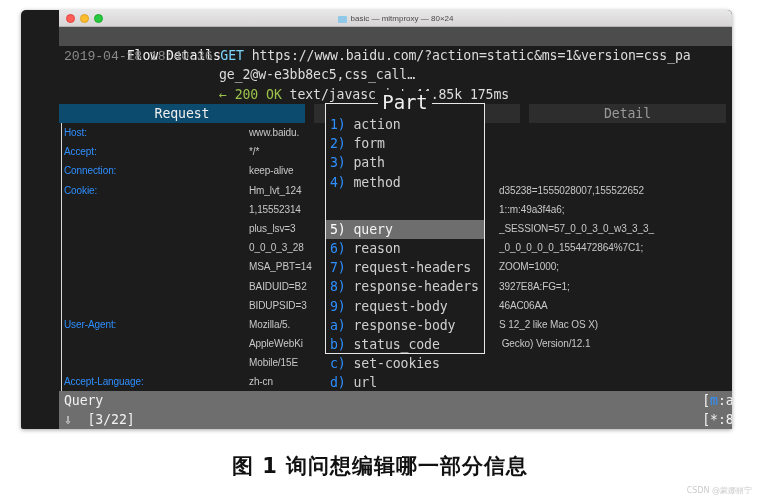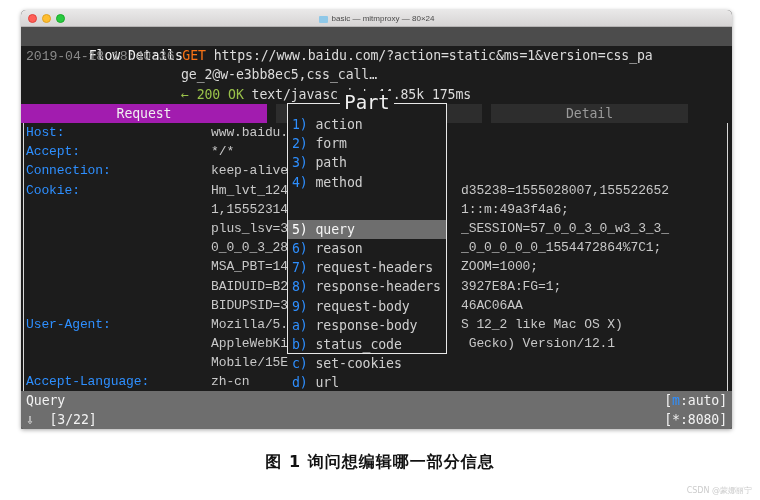--- a/index.html
+++ b/index.html
@@ -17,20 +17,21 @@
 
   
   .window {
     position: absolute;
     left: 21px; top: 10px;
     width: 711px; height: 419px;
     background: #1c1c1c;
     border-radius: 5px 5px 2px 2px;
     box-shadow: 0 1px 4px rgba(0,0,0,.35);
     overflow: hidden;
+    padding-left: 38px;
   }
   .titlebar {
     position: relative;
     height: 17px;
     background: linear-gradient(#e9e8e8, #d6d4d4);
     border-bottom: 1px solid #b5b3b3;
     display: flex; align-items: center;
   }
   .traffic { display: flex; gap: 5px; margin-left: 7px; }
   .dot { width: 9px; height: 9px; border-radius: 50%; display:block; }
@@ -72,58 +73,58 @@
     background: #4c4c4c;
     color: #f2f2f2;
   }
   .flow-header .lbl { padding-left: 5px; }
 
   .url-row { top: 19.2px; }
   .url-row2 { top: 38.4px; }
   .url-row3 { top: 57.6px; }
 
   .ts { color: #8a8a8a; font-family: Liberation Mono, monospace; }
-  .method { color: #f97316; }
+  .method { color: #7dd3fc; }
   .urltxt { color: #dcdcdc; }
   .arrow { color: #9ac24a; }
   .status { color: #9ac24a; }
   .meta { color: #dcdcdc; }
 
   
   .tabs {
     position: absolute; top: 76.8px; left: 0; right: 0;
     height: 19.2px;
     display: flex;
     font-family: "DejaVu Sans Mono", "Liberation Mono", monospace;
     font-size: 13.2px;
     line-height: 19.2px;
   }
   .tab {
     text-align: center;
     white-space: pre;
   }
-  .tab.active { background: #a21caf; color: #f0f0f0; }
+  .tab.active { background: #0c4a6e; color: #f0f0f0; }
   .tab.inactive { background: #2d2d2d; color: #9a9a9a; }
   .tab-gap { width: 9px; background: #1c1c1c; }
 
   
   .content {
     position: absolute;
     top: 96px; left: 0; right: 0; bottom: 38.4px;
     overflow: hidden;
   }
   .key { color: #2e8fff; }
   .val { color: #c8c8c8; }
 
   .col-left { position: absolute; left: 5px; top: 0; width: 185px; }
   .col-mid  { position: absolute; left: 190px; top: 0; width: 240px; }
   .col-right{ position: absolute; left: 440px; top: 0; width: 265px; }
   .ln { white-space: pre; height: 19.2px; overflow: hidden;
-        font-family: Liberation Mono, monospace;
-        font-size: 13px; line-height: 19.2px; }
+        font-family: Liberation Sans, sans-serif;
+        font-size: 10px; line-height: 19.2px; }
 
   
   .divider {
     position: absolute; top: 96px; bottom: 38.4px;
     width: 1px; background: #d8d8d8;
   }
 
   
   .popup {
     position: absolute;
@@ -166,21 +167,21 @@
   }
   .sb1 { bottom: 19.2px; }
   .sb2 { bottom: 0px; }
   .accent { color: #2e8fff; }
 
   
   .caption {
     position: absolute; left: 0; right: 0; top: 452px;
     text-align: center;
     font-family: "DejaVu Sans", "Liberation Sans", sans-serif;
-    font-size: 16px; font-weight: bold; color: #111;
+    font-size: 21px; font-weight: bold; color: #111;
     letter-spacing: 1px;
   }
   .watermark {
     position: absolute; right: 8px; bottom: 4px;
     font-size: 8px; color: #cccccc;
     font-family: "DejaVu Sans", sans-serif;
   }
 </style>
 </head>
 <body>

